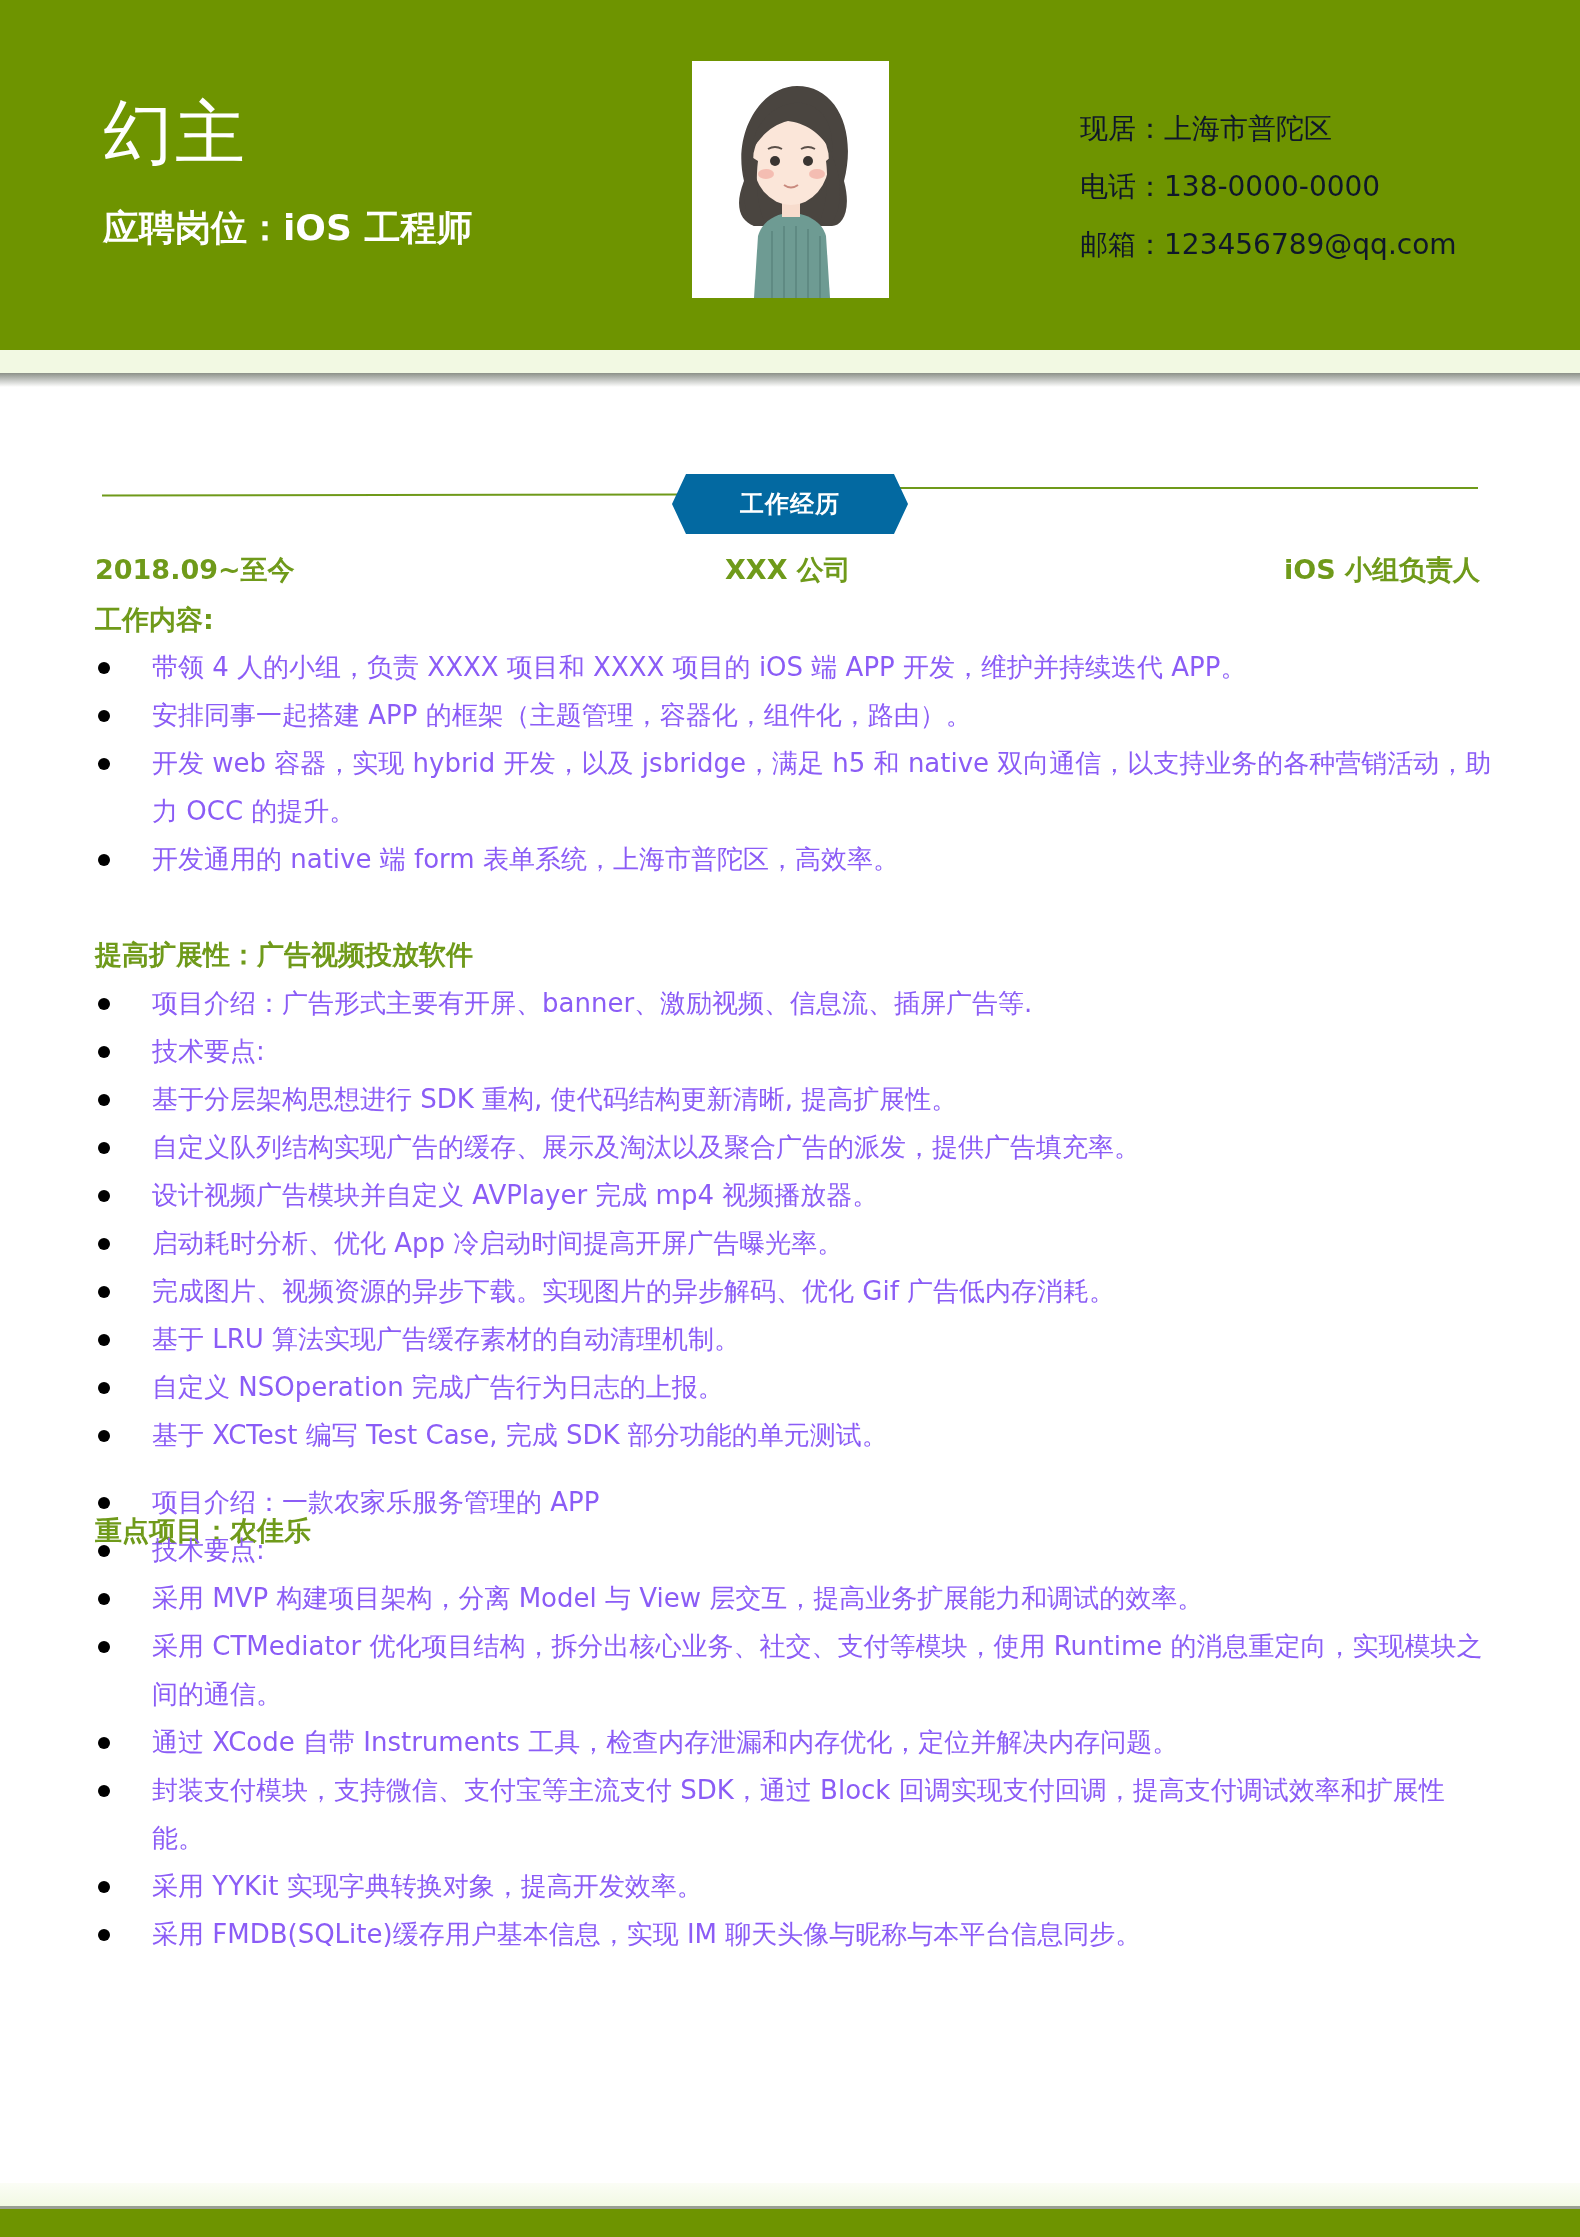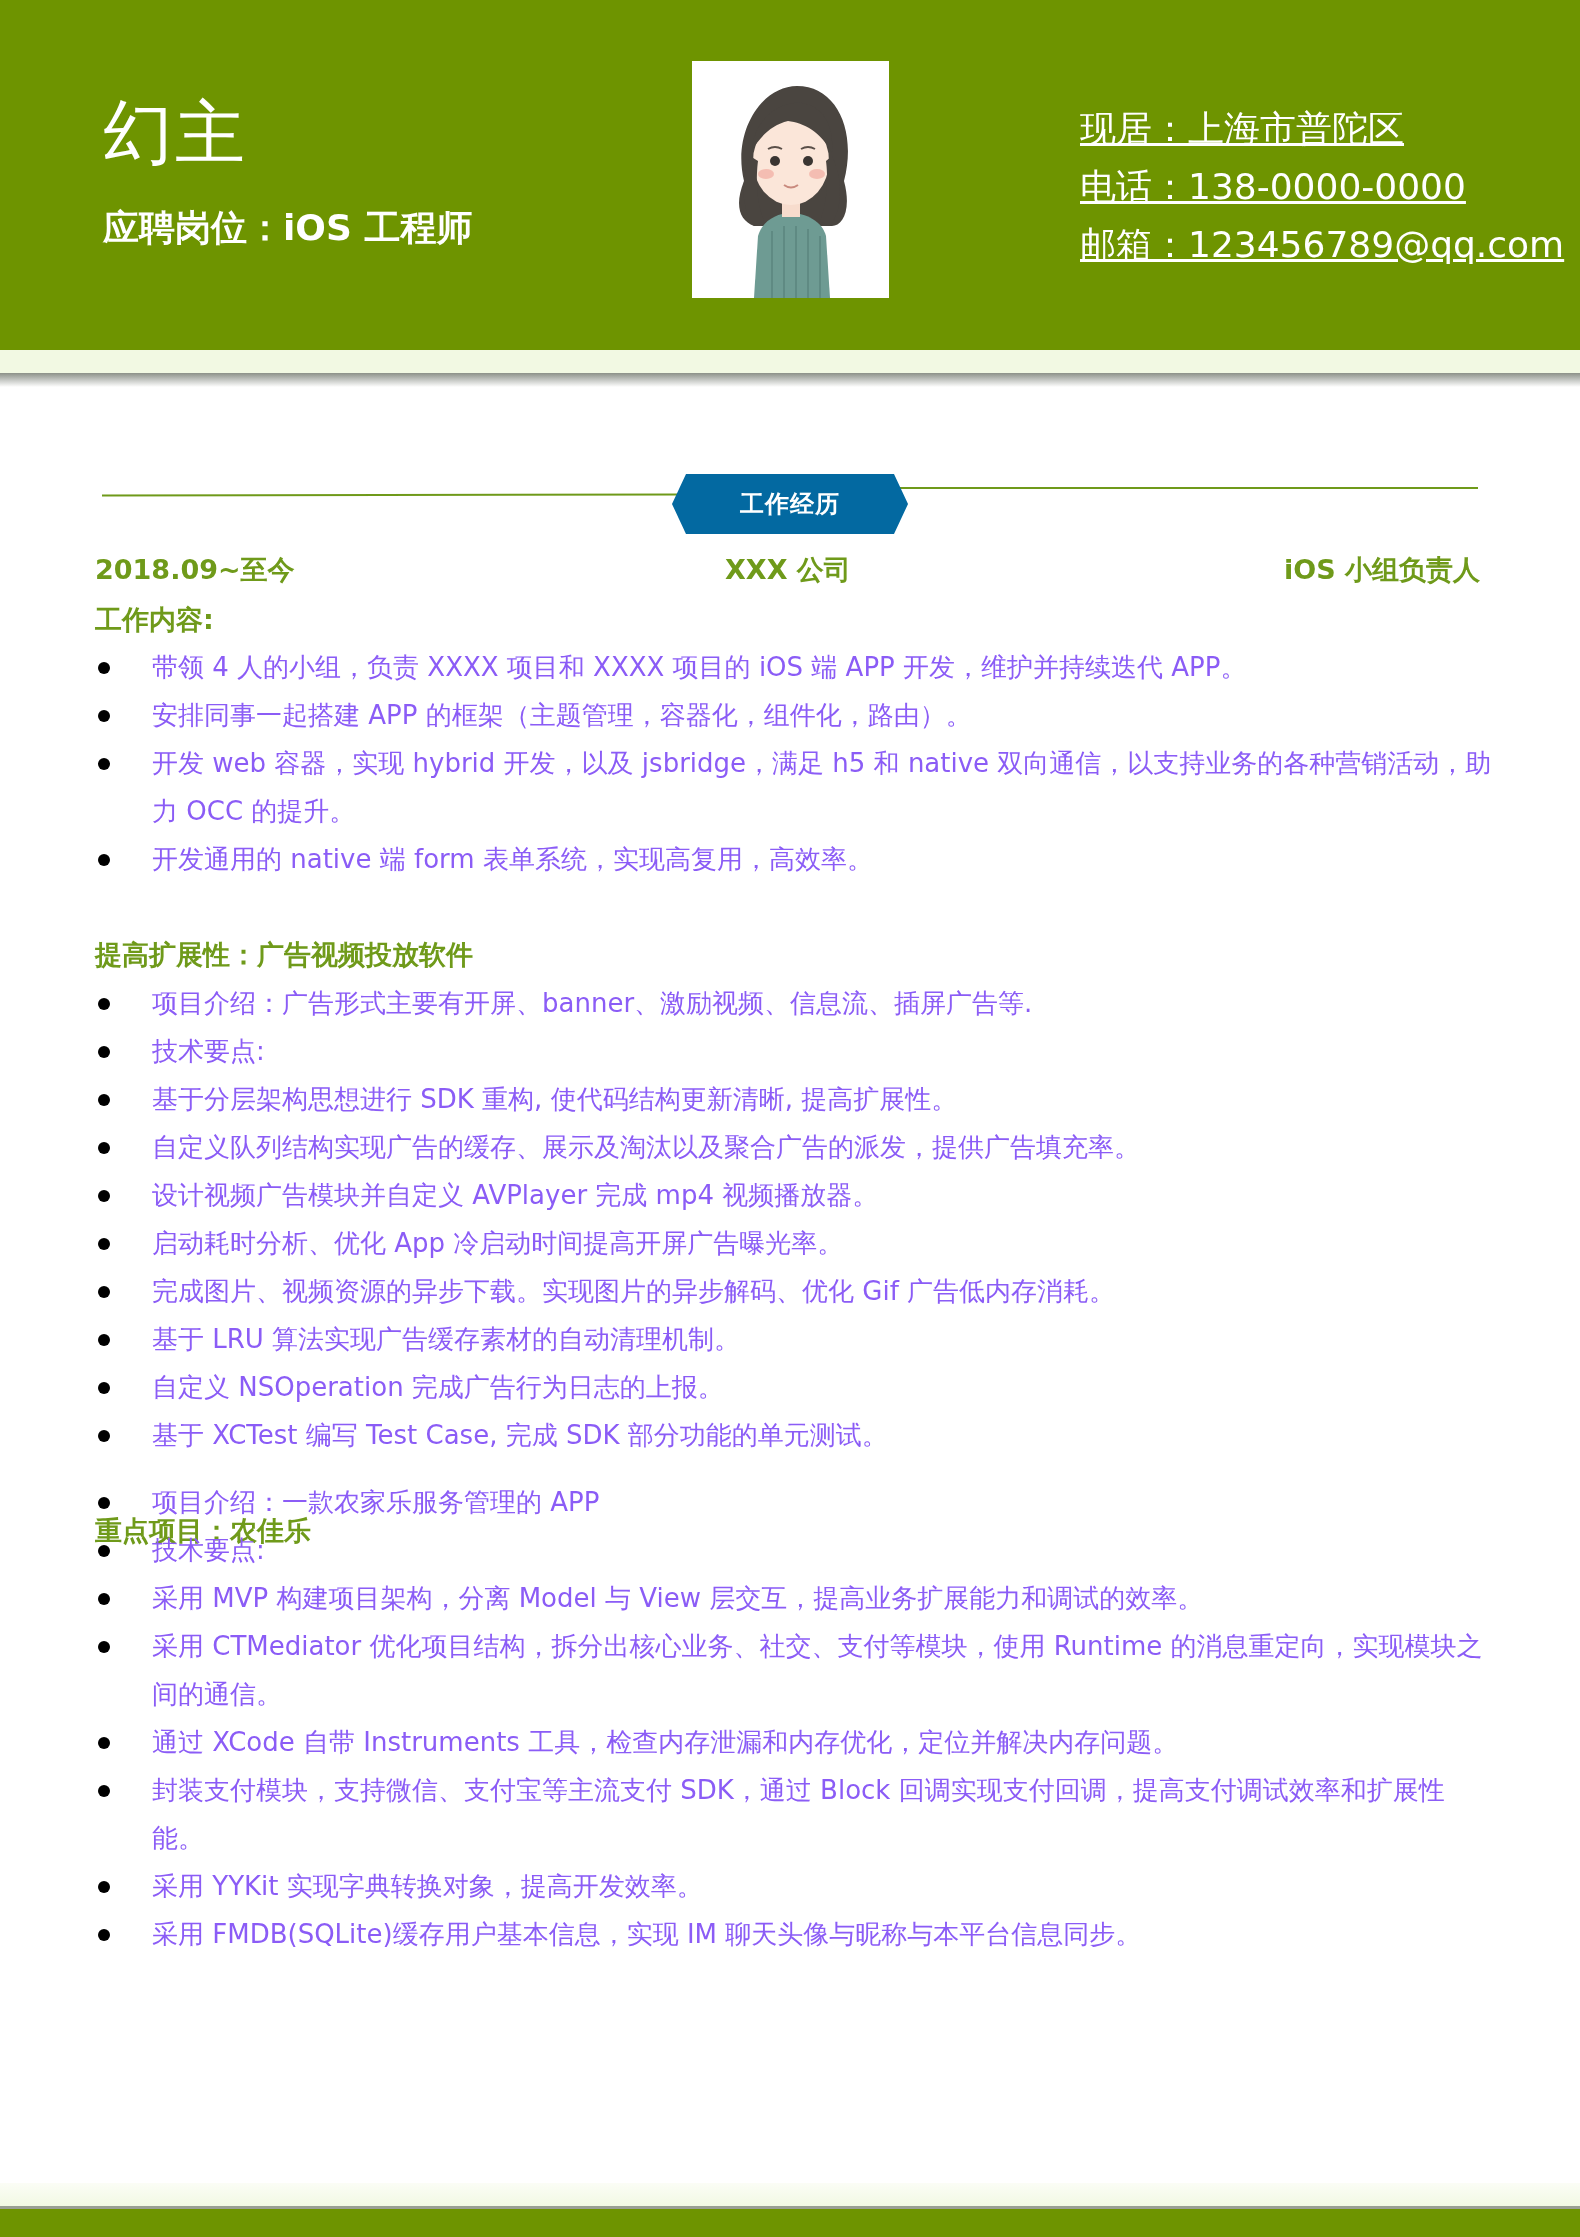--- a/index.html
+++ b/index.html
@@ -29,21 +29,21 @@
     .position {
       position: absolute; left: 103px; top: 210px;
       font-size: 36px; color: #ffffff; font-weight: bold; line-height: 1;
     }
     .photo {
       position: absolute; left: 692px; top: 61px; width: 197px; height: 237px;
       background: #ffffff; overflow: hidden;
     }
     .contact {
       position: absolute; left: 1080px; top: 100px;
-      color: #ffffff; font-size: 36px; line-height: 58px; text-decoration: underline;
+      color: #0f172a; font-size: 28px; line-height: 58px;
     }
     .contact div { white-space: nowrap; }
 
     .section-line-left {
       position: absolute; left: 102px; top: 494px; width: 580px; height: 2px;
       background: #6f9a1a; transform: rotate(-0.1deg);
     }
     .section-line-right {
       position: absolute; left: 898px; top: 487px; width: 580px; height: 2px;
       background: #6f9a1a;
@@ -159,21 +159,21 @@
   <span class="company">XXX 公司</span>
   <span class="role">iOS 小组负责人</span>
 </div>
 
 <div class="sub-heading" style="top:600px;">工作内容:</div>
 
 <ul class="list" style="top:643px;">
   <li><span class="bullet"></span><span>带领 4 人的小组，负责 XXXX 项目和 XXXX 项目的 iOS 端 APP 开发，维护并持续迭代 APP。</span></li>
   <li><span class="bullet"></span><span>安排同事一起搭建 APP 的框架（主题管理，容器化，组件化，路由）。</span></li>
   <li><span class="bullet"></span><span>开发 web 容器，实现 hybrid 开发，以及 jsbridge，满足 h5 和 native 双向通信，以支持业务的各种营销活动，助力 OCC 的提升。</span></li>
-  <li><span class="bullet"></span><span>开发通用的 native 端 form 表单系统，实现高复用，高效率。</span></li>
+  <li><span class="bullet"></span><span>开发通用的 native 端 form 表单系统，上海市普陀区，高效率。</span></li>
 </ul>
 
 <div class="sub-heading" style="top:935px;">提高扩展性：广告视频投放软件</div>
 <ul class="list" style="top:979px;">
   <li><span class="bullet"></span><span>项目介绍：广告形式主要有开屏、banner、激励视频、信息流、插屏广告等.</span></li>
   <li><span class="bullet"></span><span>技术要点:</span></li>
   <li><span class="bullet"></span><span>基于分层架构思想进行 SDK 重构, 使代码结构更新清晰, 提高扩展性。</span></li>
   <li><span class="bullet"></span><span>自定义队列结构实现广告的缓存、展示及淘汰以及聚合广告的派发，提供广告填充率。</span></li>
   <li><span class="bullet"></span><span>设计视频广告模块并自定义 AVPlayer  完成 mp4 视频播放器。</span></li>
   <li><span class="bullet"></span><span>启动耗时分析、优化 App 冷启动时间提高开屏广告曝光率。</span></li>

